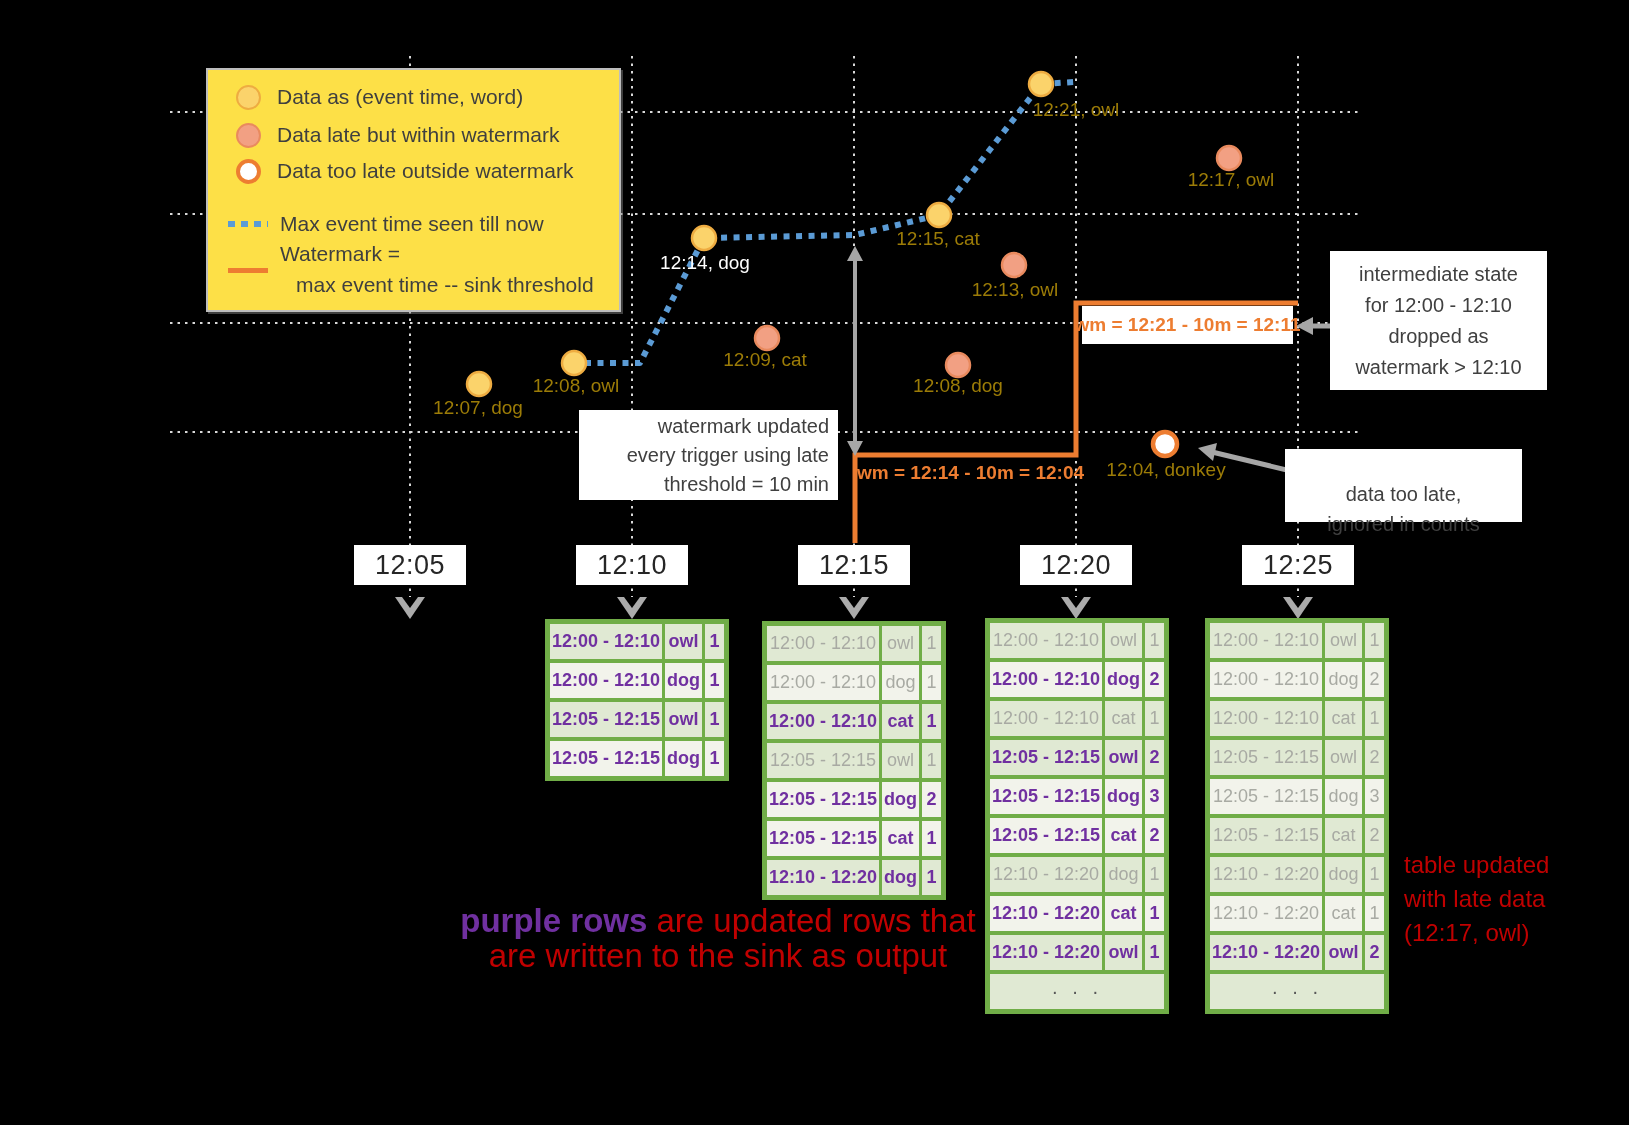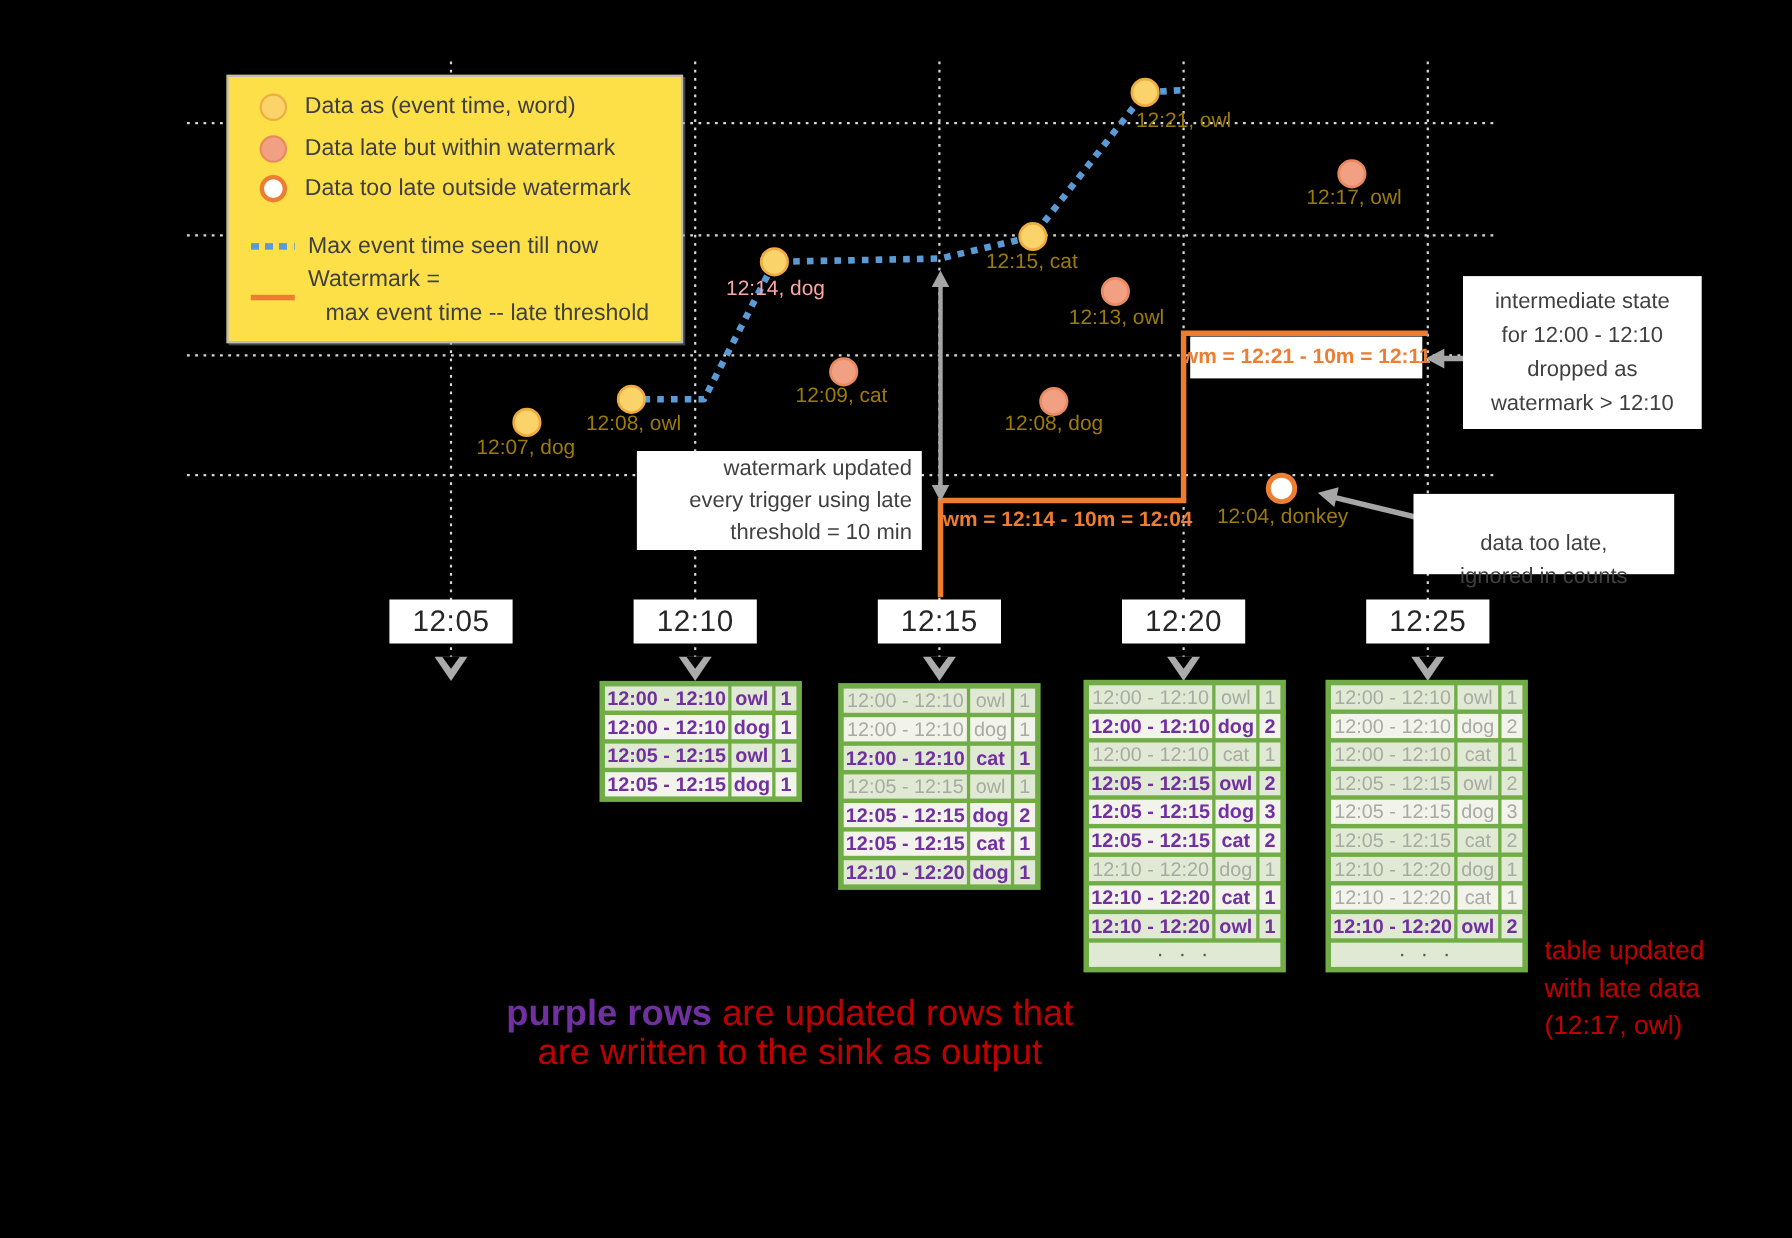--- a/index.html
+++ b/index.html
@@ -9,21 +9,21 @@
   #chart-svg{position:absolute;left:0;top:0;}
   .dot-label{position:absolute;white-space:nowrap;font-size:19px;font-weight:500;transform:translate(-50%,-50%);}
   .time-box{position:absolute;width:112px;height:40px;background:#fff;display:flex;align-items:center;justify-content:center;
             font-size:27px;letter-spacing:.5px;}
   .ann-box{position:absolute;background:#fff;display:flex;flex-direction:column;justify-content:center;
            font-size:20px;line-height:29px;}
   .ann-box div{padding:0 9px;}
   .wm-label{position:absolute;white-space:nowrap;font-size:19px;font-weight:600;}
   .wm-label.boxed{background:#fff;display:flex;align-items:center;justify-content:center;}
   .wtable{position:absolute;display:flex;flex-direction:column;gap:4px;padding:5px;}
-  .wrow{display:flex;gap:3px;height:22px;}
+  .wrow{display:flex;gap:3px;height:35px;}
   .wcell{display:flex;align-items:center;justify-content:center;font-size:18px;white-space:nowrap;}
   .wcell.win{width:112px;}
   .wcell.word{width:37px;}
   .wcell.cnt{width:19px;}
   .wcell.dots{width:174px;font-size:20px;letter-spacing:4px;}
   .legend{position:absolute;background:#fde047;}
   .legend-sym-dot{position:absolute;width:25px;height:25px;border-radius:50%;box-sizing:border-box;}
   .legend-text{position:absolute;white-space:nowrap;font-size:21px;transform:translateY(-50%);}
   .red-note{position:absolute;font-size:24px;line-height:34px;font-weight:500;white-space:nowrap;}
   .bottom-note{position:absolute;text-align:center;font-size:33px;line-height:35px;font-weight:500;white-space:nowrap;}
@@ -69,21 +69,21 @@
       <circle cx="1014" cy="265" r="12" fill="#F2A083" stroke="#E98A5E" stroke-width="2.5"></circle>
       <circle cx="958" cy="365" r="12" fill="#F2A083" stroke="#E98A5E" stroke-width="2.5"></circle>
       <circle cx="1041" cy="84" r="12" fill="#FBD36B" stroke="#EEAC41" stroke-width="2.5"></circle>
       <circle cx="1229" cy="158" r="12" fill="#F2A083" stroke="#E98A5E" stroke-width="2.5"></circle>
       <circle cx="1165" cy="444" r="12" fill="#FFFFFF" stroke="#ED7D31" stroke-width="4.5"></circle>
     </svg>
 
   <div id="labels-layer" class="abs" style="left:0;top:0;width:100%;height:100%;">
       <div class="dot-label" style="left:478px;top:408px;color:#9C7C07;text-align:right;">12:07, dog</div>
       <div class="dot-label" style="left:576px;top:386px;color:#9C7C07;">12:08, owl</div>
-      <div class="dot-label" style="left:705px;top:263px;color:#fca5a5;">12:14, dog</div>
+      <div class="dot-label" style="left:705px;top:263px;color:#ffffff;">12:14, dog</div>
       <div class="dot-label" style="left:765px;top:360px;color:#9C7C07;">12:09, cat</div>
       <div class="dot-label" style="left:938px;top:239px;color:#9C7C07;">12:15, cat</div>
       <div class="dot-label" style="left:1015px;top:290px;color:#9C7C07;">12:13, owl</div>
       <div class="dot-label" style="left:958px;top:386px;color:#9C7C07;">12:08, dog</div>
       <div class="dot-label" style="left:1076px;top:110px;color:#9C7C07;">12:21, owl</div>
       <div class="dot-label" style="left:1231px;top:180px;color:#9C7C07;">12:17, owl</div>
       <div class="dot-label" style="left:1166px;top:470px;color:#9C7C07;">12:04, donkey</div>
       <div class="wm-label" style="left:857px;top:462px;color:#ED7D31;">wm = 12:14 - 10m = 12:04</div>
       <div class="wm-label boxed" style="left:1082px;top:306px;width:211px;height:38px;color:#ED7D31;">wm = 12:21 - 10m = 12:11</div>
       <div class="time-box" style="left:354px;top:545px;color:#262626;">12:05</div>
@@ -97,21 +97,21 @@
       <div class="legend-sym-dot" style="left:28px;top:15px;background:#FBD36B;border:2.5px solid #EEAC41"></div>
       <div class="legend-text" style="left:69px;top:27px;color:#3F3F3F;">Data as (event time, word)</div>
       <div class="legend-sym-dot" style="left:28px;top:53px;background:#F2A083;border:2.5px solid #E98A5E"></div>
       <div class="legend-text" style="left:69px;top:65px;color:#3F3F3F;">Data late but within watermark</div>
       <div class="legend-sym-dot" style="left:28px;top:89px;background:#fff;border:4px solid #ED7D31"></div>
       <div class="legend-text" style="left:69px;top:101px;color:#3F3F3F;">Data too late outside watermark</div>
       <div style="position:absolute;left:20px;top:151px;width:40px;height:6px;background:repeating-linear-gradient(90deg,#5B9BD5 0 7px,transparent 7px 13px);"></div>
       <div class="legend-text" style="left:72px;top:154px;color:#3F3F3F;">Max event time seen till now</div>
       <div class="legend-text" style="left:72px;top:184px;color:#3F3F3F;">Watermark =</div>
       <div style="position:absolute;left:20px;top:198px;width:40px;height:5px;background:#ED7D31;"></div>
-      <div class="legend-text" style="left:88px;top:215px;color:#3F3F3F;">max event time -- late threshold</div>
+      <div class="legend-text" style="left:88px;top:215px;color:#3F3F3F;">max event time -- sink threshold</div>
     </div>
 
   <div class="ann-box" id="watermark-note" style="left:579px;top:410px;width:259px;height:90px;text-align:right;">
       <div style="color: rgb(64, 64, 64);">watermark updated</div>
       <div style="color: rgb(64, 64, 64);">every trigger using late</div>
       <div style="color: rgb(64, 64, 64);">threshold = 10 min</div>
     </div>
   <div class="ann-box" id="intermediate-note" style="left:1330px;top:251px;width:217px;height:139px;text-align:center;line-height:31px;">
       <div style="color: rgb(64, 64, 64);">intermediate state</div>
       <div style="color: rgb(64, 64, 64);">for 12:00 - 12:10</div>

